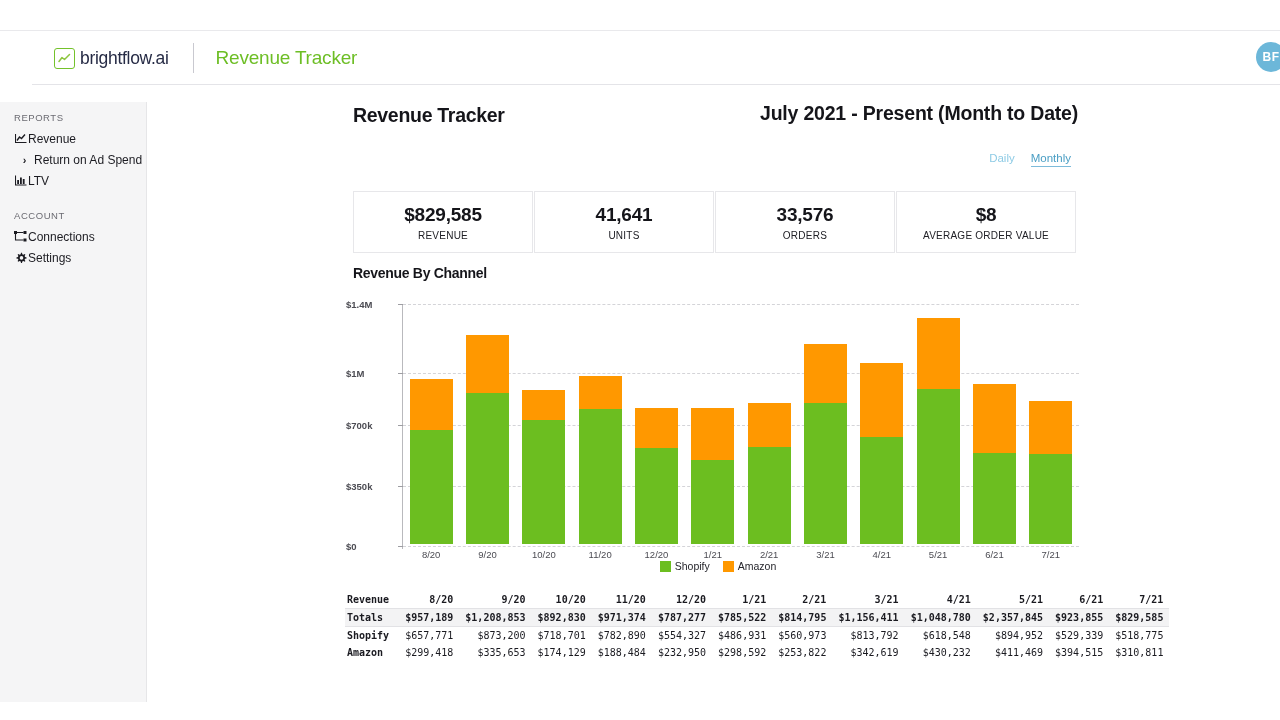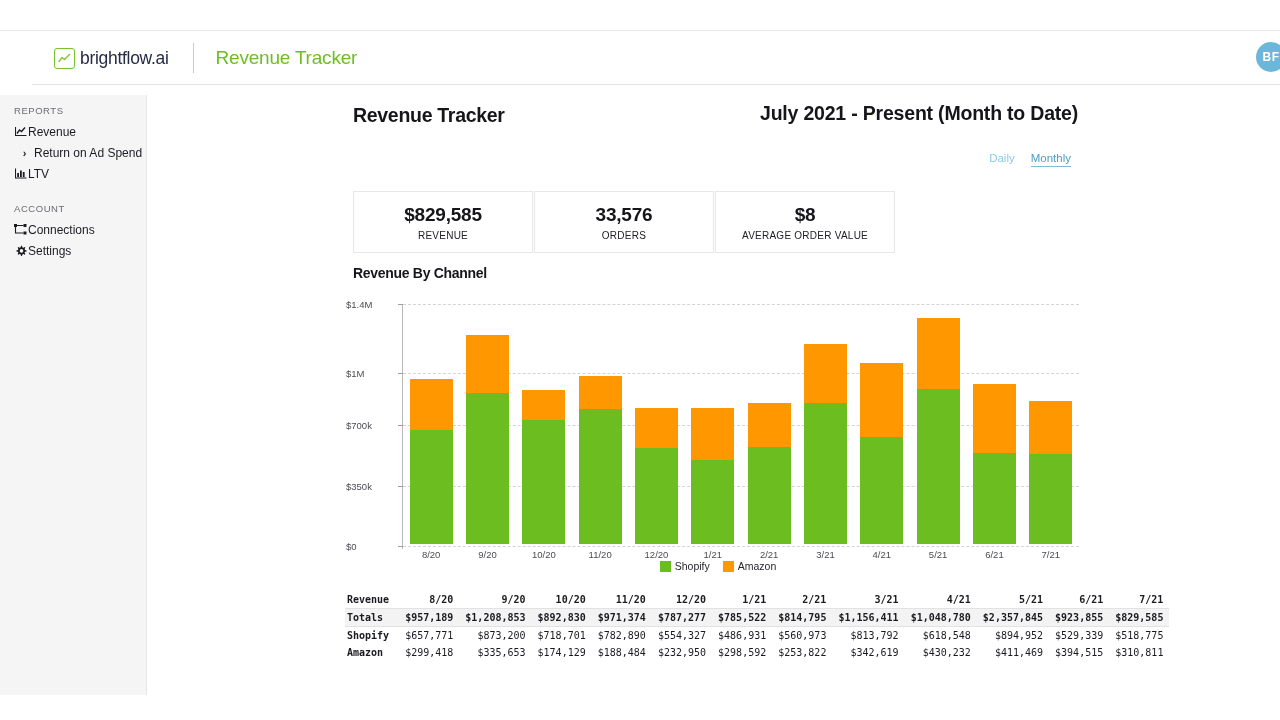--- a/index.html
+++ b/index.html
@@ -73,21 +73,21 @@
     background: #6cb7d9;
     color: #ffffff;
     font-size: 12px;
     font-weight: bold;
     display: flex; align-items: center; justify-content: center;
     letter-spacing: 0.4px;
   }
 
   
   .sidebar {
-    position: absolute; left: 0; top: 95px;
+    position: absolute; left: 0; top: 102px;
     width: 147px; height: 600px;
     background: #f5f5f6;
     border-right: 1px solid #e6e6e8;
     box-sizing: border-box;
     padding-top: 10px;
   }
   .side-section {
     font-size: 9.5px;
     color: #6b6b72;
     letter-spacing: 0.55px;
@@ -186,20 +186,21 @@
     width: 1px; height: 245px;
     background: #b9b9bd;
   }
   .ytick {
     position: absolute;
     right: 100%;
     transform: translateY(-50%);
     font-size: 9.5px; color: #4b4b52;
     white-space: nowrap;
     padding-right: 7px;
+    font-weight: bold;
   }
   .gridline {
     position: absolute; left: 50px;
     width: 676px; height: 0;
     border-top: 1px dashed #d4d4d8;
   }
   .bars {
     position: absolute; left: 50px; bottom: 0;
     width: 676px; height: 242px;
     display: flex; align-items: flex-end;
@@ -347,20 +348,24 @@
 
     <div class="toggle-row">
       <div class="toggle-opt">Daily</div>
       <div class="toggle-opt active">Monthly</div>
     </div>
 
     <div class="kpi-row">
       <div class="kpi-card">
         <div class="kpi-value">$829,585</div>
         <div class="kpi-label">REVENUE</div>
+      </div>
+      <div class="kpi-card">
+        <div class="kpi-value">41,641</div>
+        <div class="kpi-label">UNITS</div>
       </div>
       <div class="kpi-card">
         <div class="kpi-value">33,576</div>
         <div class="kpi-label">ORDERS</div>
       </div>
       <div class="kpi-card">
         <div class="kpi-value">$8</div>
         <div class="kpi-label">AVERAGE ORDER VALUE</div>
       </div>
     </div>

